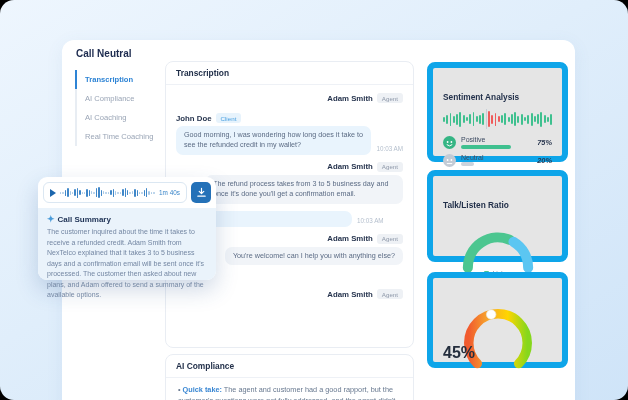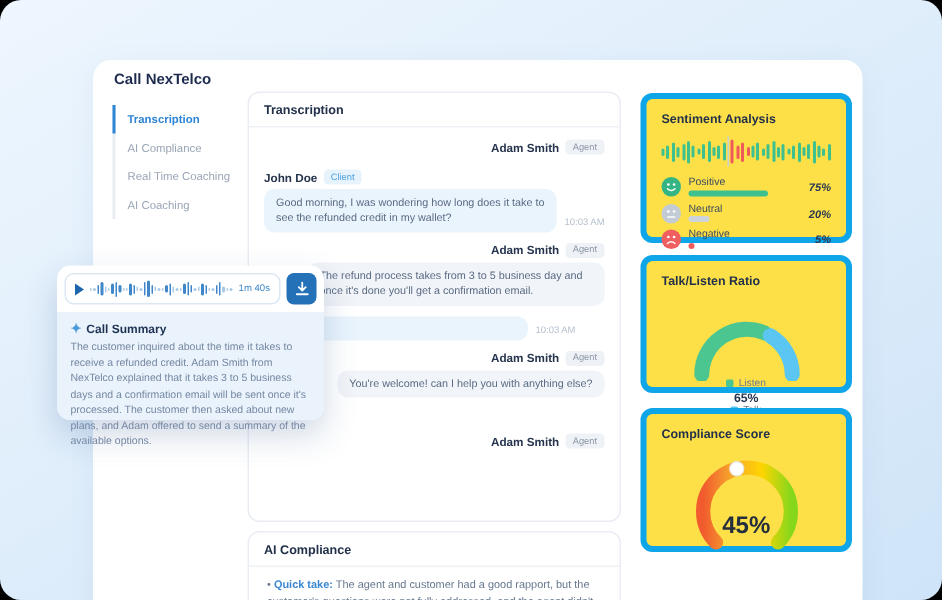--- a/index.html
+++ b/index.html
@@ -27,21 +27,21 @@
   .badge.agent{background:#eef1f5;color:#8d97a8;}
   .badge.client{background:#e7f3fc;color:#4aa0e0;}
   .msg-row{display:flex;align-items:flex-end;gap:5px;}
   .bubble{background:#f1f4f8;padding:4px 8px;border-radius:7px;color:#5b6b84;font-size:7.2px;line-height:1.45;max-width:198px;}
   .msg.left .bubble{background:#e9f4fd;}
   .bubble.covered{width:176px;height:16px;padding:0;}
   .time{font-size:6.3px;color:#b4bfcd;white-space:nowrap;margin-bottom:3px;}
   .comp-body{padding:7px 12px;font-size:7.3px;color:#67788f;line-height:1.5;}
   .qt{color:#3a87d3;font-weight:bold;}
   
-  .rcard{position:absolute;left:365px;width:141px;background:#fde047;border:4px solid #0ea5e9;border-radius:8px;padding:8px 10px;}
+  .rcard{position:absolute;left:365px;width:141px;background:#e5e5e5;border:6px solid #0ea5e9;border-radius:8px;padding:24px 10px;}
   .rcard-title{font-size:8.3px;font-weight:bold;color:#22304a;margin-bottom:6px;}
   .sent-card{top:22px;height:100px;}
   .talk-card{top:130px;height:92px;}
   .score-card{top:232px;height:96px;}
   .waveform{display:flex;align-items:center;gap:1.4px;height:22px;margin-bottom:6px;}
   .wf-bar{width:2.1px;border-radius:1px;}
   .wf-div{width:1px;height:20px;background:#c6ced8;}
   .sent-row{display:flex;align-items:center;gap:5px;margin-bottom:4.5px;}
   .sent-ico{width:13px;height:13px;border-radius:50%;flex:none;}
   .sent-mid{flex:1;display:flex;flex-direction:column;gap:1.5px;}
@@ -63,35 +63,35 @@
   .play-tri{width:0;height:0;border-left:6px solid #1c66ad;border-top:4px solid transparent;border-bottom:4px solid transparent;cursor:pointer;}
   .pwave{flex:1;display:flex;align-items:center;gap:1px;height:13px;cursor:pointer;}
   .pw-bar{width:1.4px;border-radius:1px;}
   .dur{font-size:6.4px;color:#3b86c9;white-space:nowrap;}
   .dl-btn{width:20px;border-radius:5px;background:#2471b8;display:flex;align-items:center;justify-content:center;cursor:pointer;}
   .summary-sec{position:absolute;left:0;right:0;top:31px;bottom:0;background:#eaf3fb;border-radius:0 0 9px 9px;padding:6px 9px;}
   .sum-title{display:flex;align-items:center;gap:3px;font-size:8px;font-weight:bold;color:#1d3154;margin-bottom:3px;}
   .spark{color:#4a9bd9;font-size:9px;}
   .sum-text{font-size:7px;color:#7487a3;line-height:1.5;}
   .score-center{position:relative;}
-  .score-val{position:absolute;left:0;right:0;top:42px;text-align:center;font-size:16px;font-weight:bold;color:#242e3d;}
+  .score-val{position:absolute;left:0;right:0;top:42px;font-size:16px;font-weight:bold;color:#242e3d;}
 </style>
 </head>
 <body>
 
 <div class="stage">
   <div class="main-card">
 
-    <div class="app-title">Call NexTelco</div>
+    <div class="app-title">Call Neutral</div>
 
     <div class="tabs">
       <div class="tab active">Transcription</div>
       <div class="tab">AI Compliance</div>
+      <div class="tab">AI Coaching</div>
       <div class="tab">Real Time Coaching</div>
-      <div class="tab">AI Coaching</div>
     </div>
 
     <div class="panel trans-panel">
       <div class="panel-head">Transcription</div>
       <div class="msgs">
 
         <div class="msg right">
           <div class="msg-head">
               <span>Adam Smith</span>
               <span class="badge agent">Agent</span>
@@ -272,21 +272,20 @@
           <div class="tl-lab">
               <span class="sq" style="background:#5bc6f2"></span>
               <span>Talk</span>
             </div>
           <div class="tl-val">35%</div>
         </div>
       </div>
     </div>
 
     <div class="rcard score-card">
-      <div class="rcard-title">Compliance Score</div>
       <div class="gauge-wrap score-center">
         <svg id="score-gauge" width="104" height="76" viewBox="0 0 140 104">
             <defs>
               <linearGradient id="scoreGrad" x1="0" y1="0" x2="1" y2="0">
                 <stop offset="0%" stop-color="#f15b2e"></stop>
                 <stop offset="33.33333333333333%" stop-color="#f7a82c"></stop>
                 <stop offset="66.66666666666666%" stop-color="#ffd500"></stop>
                 <stop offset="100%" stop-color="#86d71c"></stop>
               </linearGradient>
             </defs>

